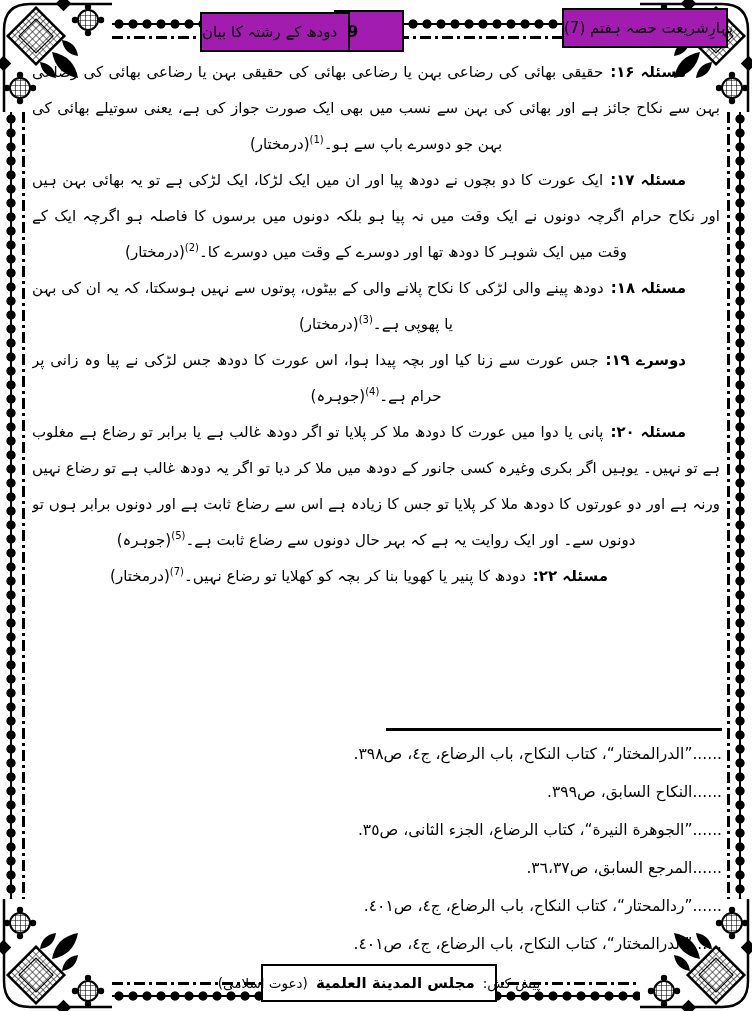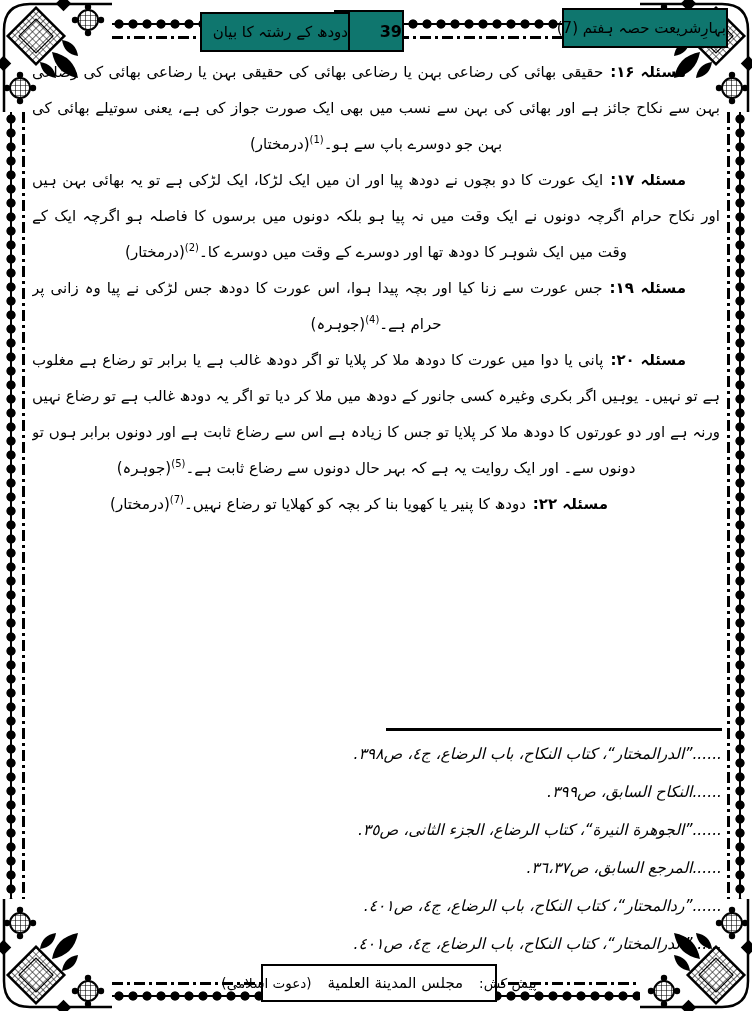--- a/index.html
+++ b/index.html
@@ -35,22 +35,22 @@
     background-size:13px 14px,100% 100%;
     background-repeat:repeat-y,no-repeat;
   }
   .dashdot-v{
     position:absolute;width:3px;z-index:1;
     background:repeating-linear-gradient(180deg,#000 0 11px,transparent 11px 15px,#000 15px 18px,transparent 18px 22px);
   }
   
   .hdr-box{
     position:absolute;z-index:4;
-    background:#0f766e;border:2.5px solid #000;
-    display:flex;align-items:center;justify-content:flex-start;
+    background:#a21caf;border:2.5px solid #000;
+    display:flex;align-items:center;justify-content:flex-end;
     font-size:15px;white-space:nowrap;
   }
   .box-right{top:8px;right:24px;width:162px;height:36px;font-weight:normal;}
   .box-center{top:10px;left:334px;width:66px;height:38px;font-size:16px;font-weight:bold;font-family:"DejaVu Sans",sans-serif;}
   .box-left{top:12px;left:200px;width:146px;height:36px;}
   
   .matn{
     position:absolute;top:54px;right:32px;left:32px;height:678px;
     z-index:2;overflow:hidden;
     font-size:15px;line-height:36px;
@@ -60,34 +60,33 @@
     text-align:justify;
     text-align-last:center;
     text-indent:34px;
   }
   .mlabel{margin-left:7px;font-weight:bold;}
   .masala sup{font-size:10px;line-height:0;}
   
   .footnotes{
     position:absolute;top:728px;right:30px;left:30px;z-index:2;
     font-size:15.5px;
-    font-style:italic;
   }
   .fn-sep{width:336px;border-top:3px solid #000;margin:0 0 4px auto;}
   .fn-line{text-align:right;line-height:38px;white-space:nowrap;}
   .fn-line.two{display:flex;flex-direction:row;justify-content:flex-start;gap:36px;}
   
   .footer-box{
     position:absolute;bottom:9px;left:261px;z-index:4;
     width:232px;height:34px;
     background:#fff;border:2.5px solid #000;
     display:flex;align-items:center;justify-content:center;
     font-size:13.5px;white-space:nowrap;
   }
-  .pub{font-weight:normal;font-size:15px;margin:0 16px;}
+  .pub{font-weight:bold;font-size:15px;margin:0 8px;}
 </style>
 </head>
 <body>
 
 <div class="page">
 
   <svg class="corner c-tl" viewBox="0 0 112 112">
     <defs>
       <pattern id="cgrid" width="5" height="5" patternUnits="userSpaceOnUse">
         <rect width="5" height="5" fill="#fff"></rect>
@@ -189,21 +188,22 @@
   <div class="hdr-box box-center">
     <span>39</span>
   </div>
   <div class="hdr-box box-left">
     <span>دودھ کے رشتہ کا بیان</span>
   </div>
 
   <div class="matn">
     <p class="masala"><b class="mlabel">مسئلہ ۱۶:</b><span>حقیقی بھائی کی رضاعی بہن یا رضاعی بھائی کی حقیقی بہن یا رضاعی بھائی کی رضاعی بہن سے نکاح جائز ہے اور بھائی کی بہن سے نسب میں بھی ایک صورت جواز کی ہے، یعنی سوتیلے بھائی کی بہن جو دوسرے باپ سے ہو۔</span><sup>(1)</sup><span>(درمختار)</span></p>
     <p class="masala"><b class="mlabel">مسئلہ ۱۷:</b><span>ایک عورت کا دو بچوں نے دودھ پیا اور ان میں ایک لڑکا، ایک لڑکی ہے تو یہ بھائی بہن ہیں اور نکاح حرام اگرچہ دونوں نے ایک وقت میں نہ پیا ہو بلکہ دونوں میں برسوں کا فاصلہ ہو اگرچہ ایک کے وقت میں ایک شوہر کا دودھ تھا اور دوسرے کے وقت میں دوسرے کا۔</span><sup>(2)</sup><span>(درمختار)</span></p>
-    <p class="masala"><b class="mlabel">مسئلہ ۱۹:</b><span>جس عورت سے زنا کیا اور بچہ پیدا ہوا، اس عورت کا دودھ جس لڑکی نے پیا وہ زانی پر حرام ہے۔</span><sup>(4)</sup><span>(جوہرہ)</span></p>
+    <p class="masala"><b class="mlabel">مسئلہ ۱۸:</b><span>دودھ پینے والی لڑکی کا نکاح پلانے والی کے بیٹوں، پوتوں سے نہیں ہوسکتا، کہ یہ ان کی بہن یا پھوپی ہے۔</span><sup>(3)</sup><span>(درمختار)</span></p>
+    <p class="masala"><b class="mlabel">دوسرے ۱۹:</b><span>جس عورت سے زنا کیا اور بچہ پیدا ہوا، اس عورت کا دودھ جس لڑکی نے پیا وہ زانی پر حرام ہے۔</span><sup>(4)</sup><span>(جوہرہ)</span></p>
     <p class="masala"><b class="mlabel">مسئلہ ۲۰:</b><span>پانی یا دوا میں عورت کا دودھ ملا کر پلایا تو اگر دودھ غالب ہے یا برابر تو رضاع ہے مغلوب ہے تو نہیں۔ یوہیں اگر بکری وغیرہ کسی جانور کے دودھ میں ملا کر دیا تو اگر یہ دودھ غالب ہے تو رضاع نہیں ورنہ ہے اور دو عورتوں کا دودھ ملا کر پلایا تو جس کا زیادہ ہے اس سے رضاع ثابت ہے اور دونوں برابر ہوں تو دونوں سے۔ اور ایک روایت یہ ہے کہ بہر حال دونوں سے رضاع ثابت ہے۔</span><sup>(5)</sup><span>(جوہرہ)</span></p>
     <p class="masala"><b class="mlabel">مسئلہ ۲۲:</b><span>دودھ کا پنیر یا کھویا بنا کر بچہ کو کھلایا تو رضاع نہیں۔</span><sup>(7)</sup><span>(درمختار)</span></p>
   </div>
 
   <div class="footnotes">
     <div class="fn-sep"></div>
     <div class="fn-line"><span>......”الدرالمختار“، کتاب النکاح، باب الرضاع، ج٤، ص٣٩٨.</span></div>
     <div class="fn-line two">
       <span>......النکاح السابق، ص٣٩٩.</span>
     </div>

